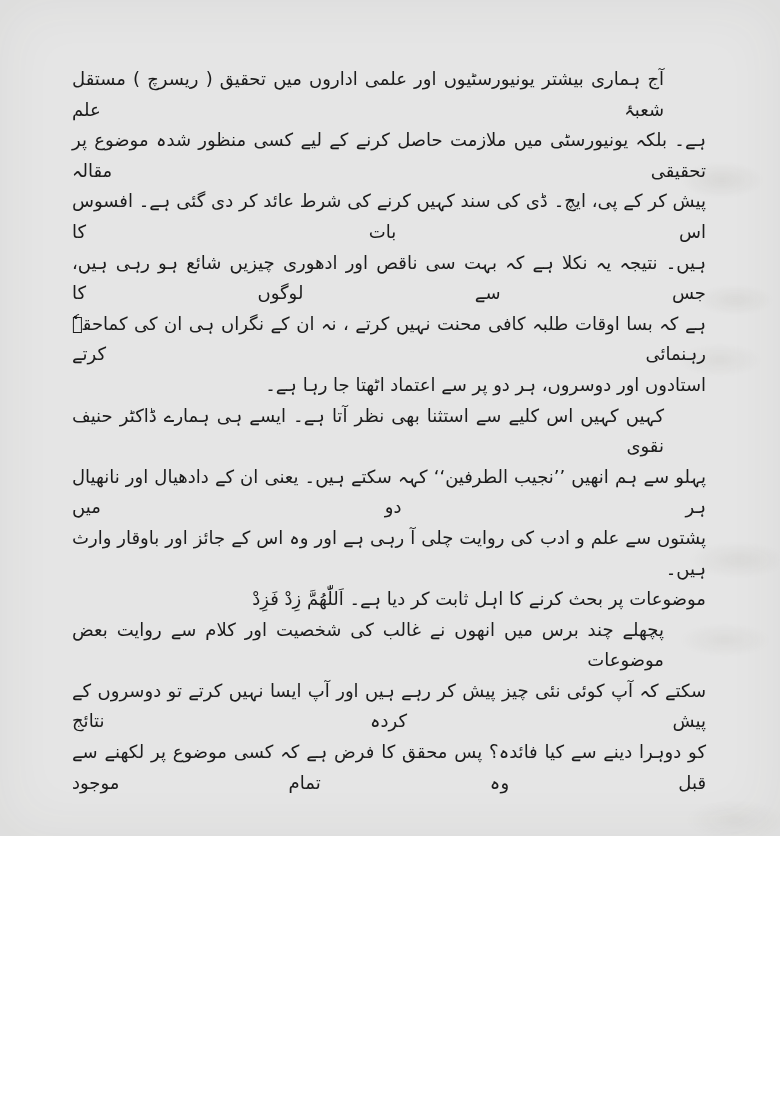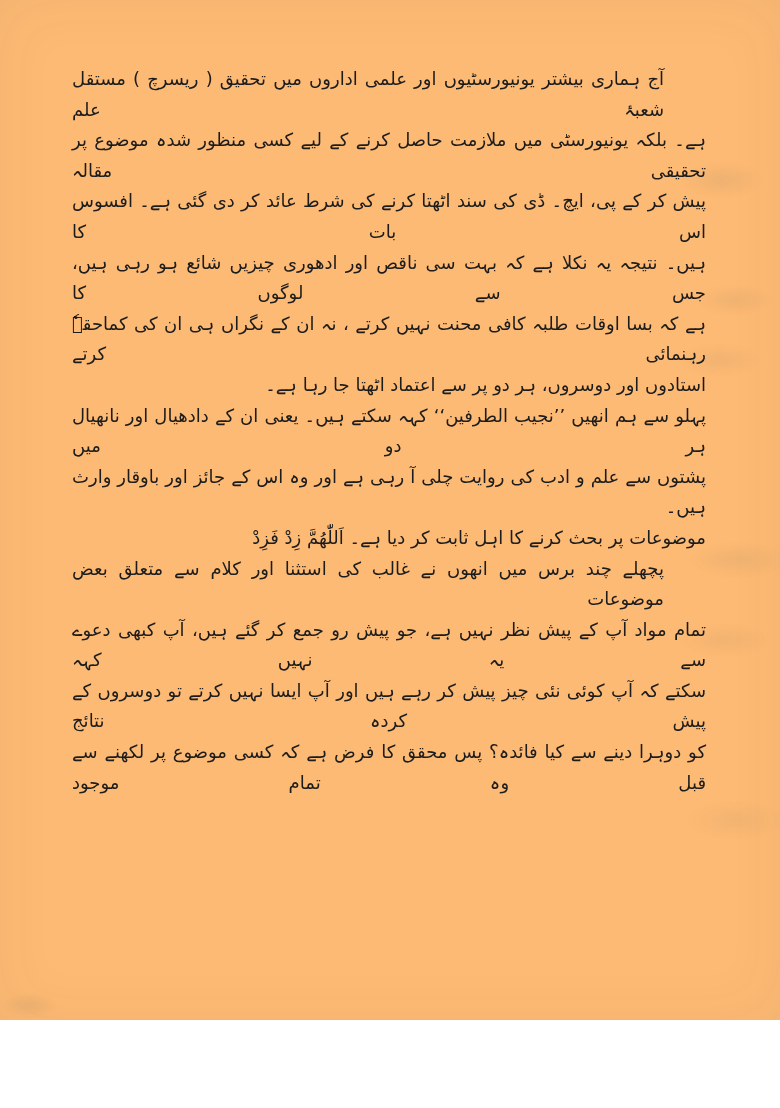--- a/index.html
+++ b/index.html
@@ -3,22 +3,22 @@
 <meta charset="utf-8">
 <style>
   html, body {
     margin: 0;
     padding: 0;
     background: #ffffff;
   }
   .page {
     position: relative;
     width: 780px;
-    height: 1020px;
-    background: #fdba74;
+    height: 836px;
+    background: #e5e5e5;
     overflow: hidden;
     box-shadow: inset 0 0 60px rgba(60,60,50,0.06);
     font-family: "DejaVu Sans", "Liberation Serif", sans-serif;
   }
   
   .bleed {
     position: absolute;
     inset: 0;
     pointer-events: none;
     background:
@@ -55,25 +55,25 @@
   }
 </style>
 </head>
 <body>
 
 <div class="page">
   <div class="bleed"></div>
   <div class="text-block" id="text-block">
       <div class="line indent">آج ہماری بیشتر یونیورسٹیوں اور علمی اداروں میں تحقیق ( ریسرچ ) مستقل شعبۂ علم</div>
       <div class="line">ہے۔ بلکہ یونیورسٹی میں ملازمت حاصل کرنے کے لیے کسی منظور شدہ موضوع پر تحقیقی مقالہ</div>
-      <div class="line">پیش کر کے پی، ایچ۔ ڈی کی سند اٹھتا کرنے کی شرط عائد کر دی گئی ہے۔ افسوس اس بات کا</div>
+      <div class="line">پیش کر کے پی، ایچ۔ ڈی کی سند کہیں کرنے کی شرط عائد کر دی گئی ہے۔ افسوس اس بات کا</div>
       <div class="line">ہیں۔ نتیجہ یہ نکلا ہے کہ بہت سی ناقص اور ادھوری چیزیں شائع ہو رہی ہیں، جس سے لوگوں کا</div>
       <div class="line">ہے کہ بسا اوقات طلبہ کافی محنت نہیں کرتے ، نہ ان کے نگراں ہی ان کی کماحقہٗ رہنمائی کرتے</div>
       <div class="line end">استادوں اور دوسروں، ہر دو پر سے اعتماد اٹھتا جا رہا ہے۔</div>
+      <div class="line indent">کہیں کہیں اس کلیے سے استثنا بھی نظر آتا ہے۔ ایسے ہی ہمارے ڈاکٹر حنیف نقوی</div>
       <div class="line">پہلو سے ہم انھیں ’’نجیب الطرفین‘‘ کہہ سکتے ہیں۔ یعنی ان کے دادھیال اور نانھیال ہر دو میں</div>
       <div class="line">پشتوں سے علم و ادب کی روایت چلی آ رہی ہے اور وہ اس کے جائز اور باوقار وارث ہیں۔</div>
       <div class="line end">موضوعات پر بحث کرنے کا اہل ثابت کر دیا ہے۔ اَللّٰھُمَّ زِدْ فَزِدْ</div>
-      <div class="line indent">پچھلے چند برس میں انھوں نے غالب کی استثنا اور کلام سے متعلق بعض موضوعات</div>
-      <div class="line">تمام مواد آپ کے پیش نظر نہیں ہے، جو پیش رو جمع کر گئے ہیں، آپ کبھی دعوے سے یہ نہیں کہہ</div>
+      <div class="line indent">پچھلے چند برس میں انھوں نے غالب کی شخصیت اور کلام سے روایت بعض موضوعات</div>
       <div class="line">سکتے کہ آپ کوئی نئی چیز پیش کر رہے ہیں اور آپ ایسا نہیں کرتے تو دوسروں کے پیش کردہ نتائج</div>
       <div class="line">کو دوہرا دینے سے کیا فائدہ؟ پس محقق کا فرض ہے کہ کسی موضوع پر لکھنے سے قبل وہ تمام موجود</div>
     </div>
 </div>
 
 </body></html>

